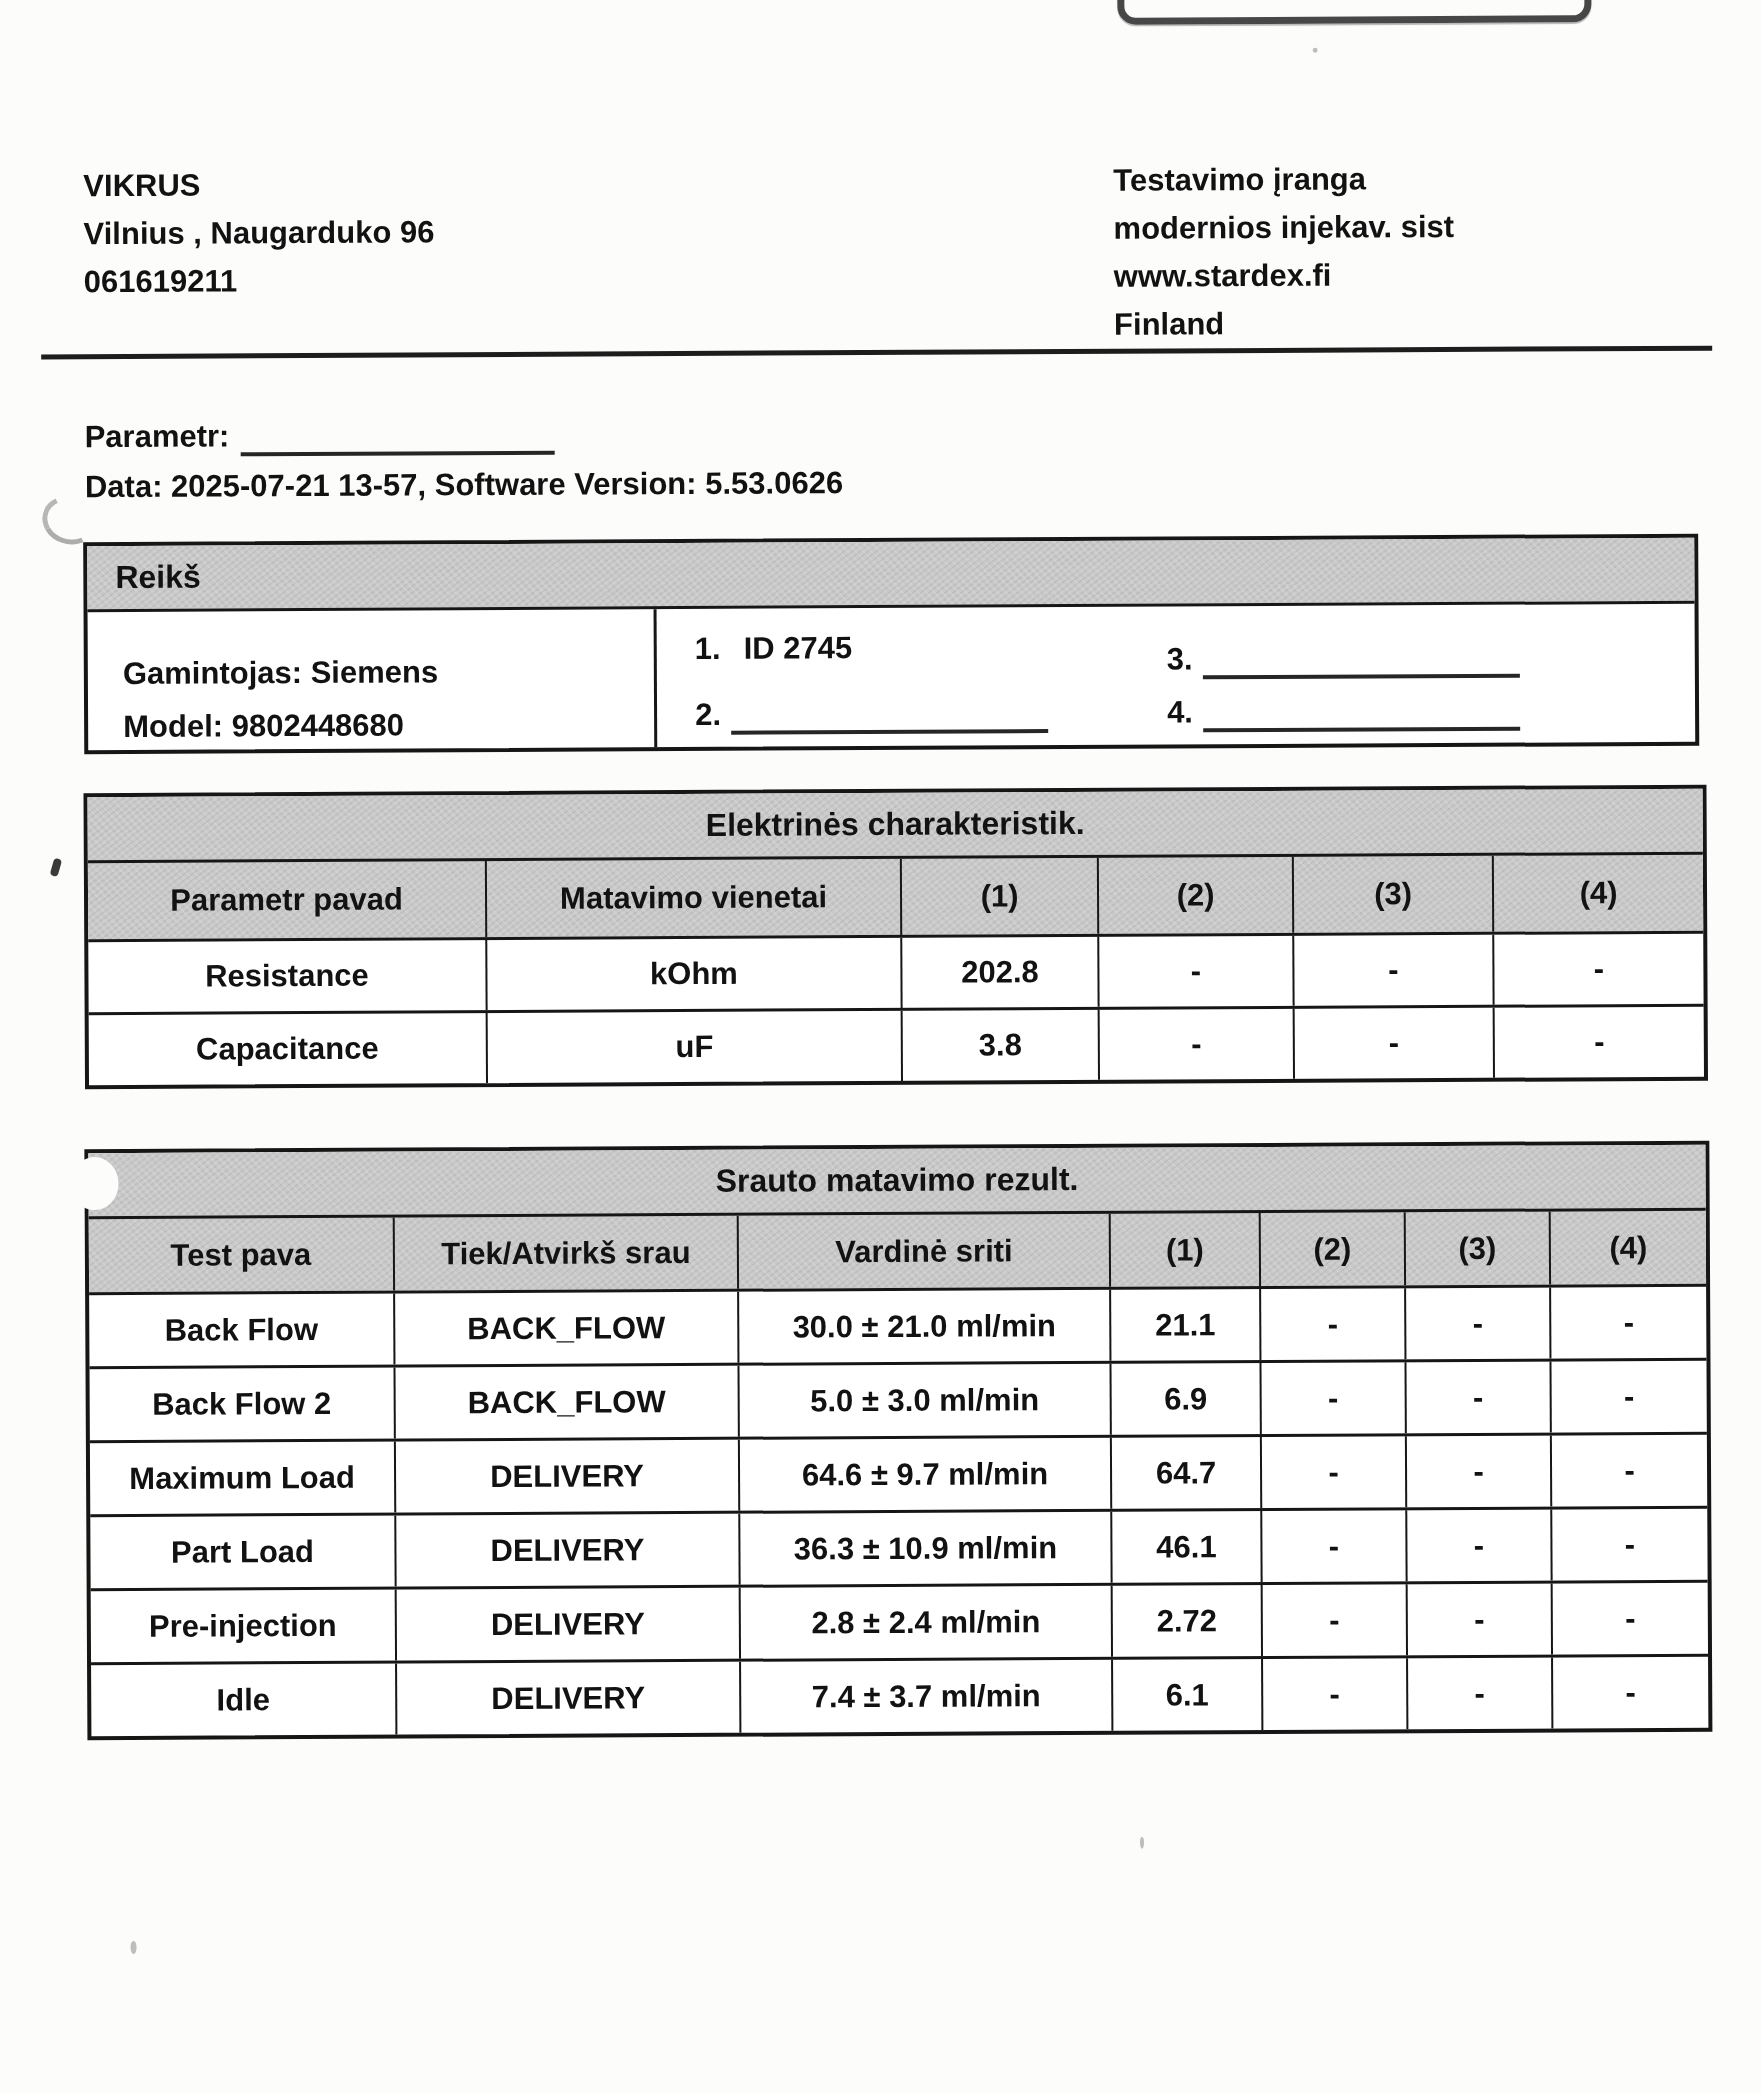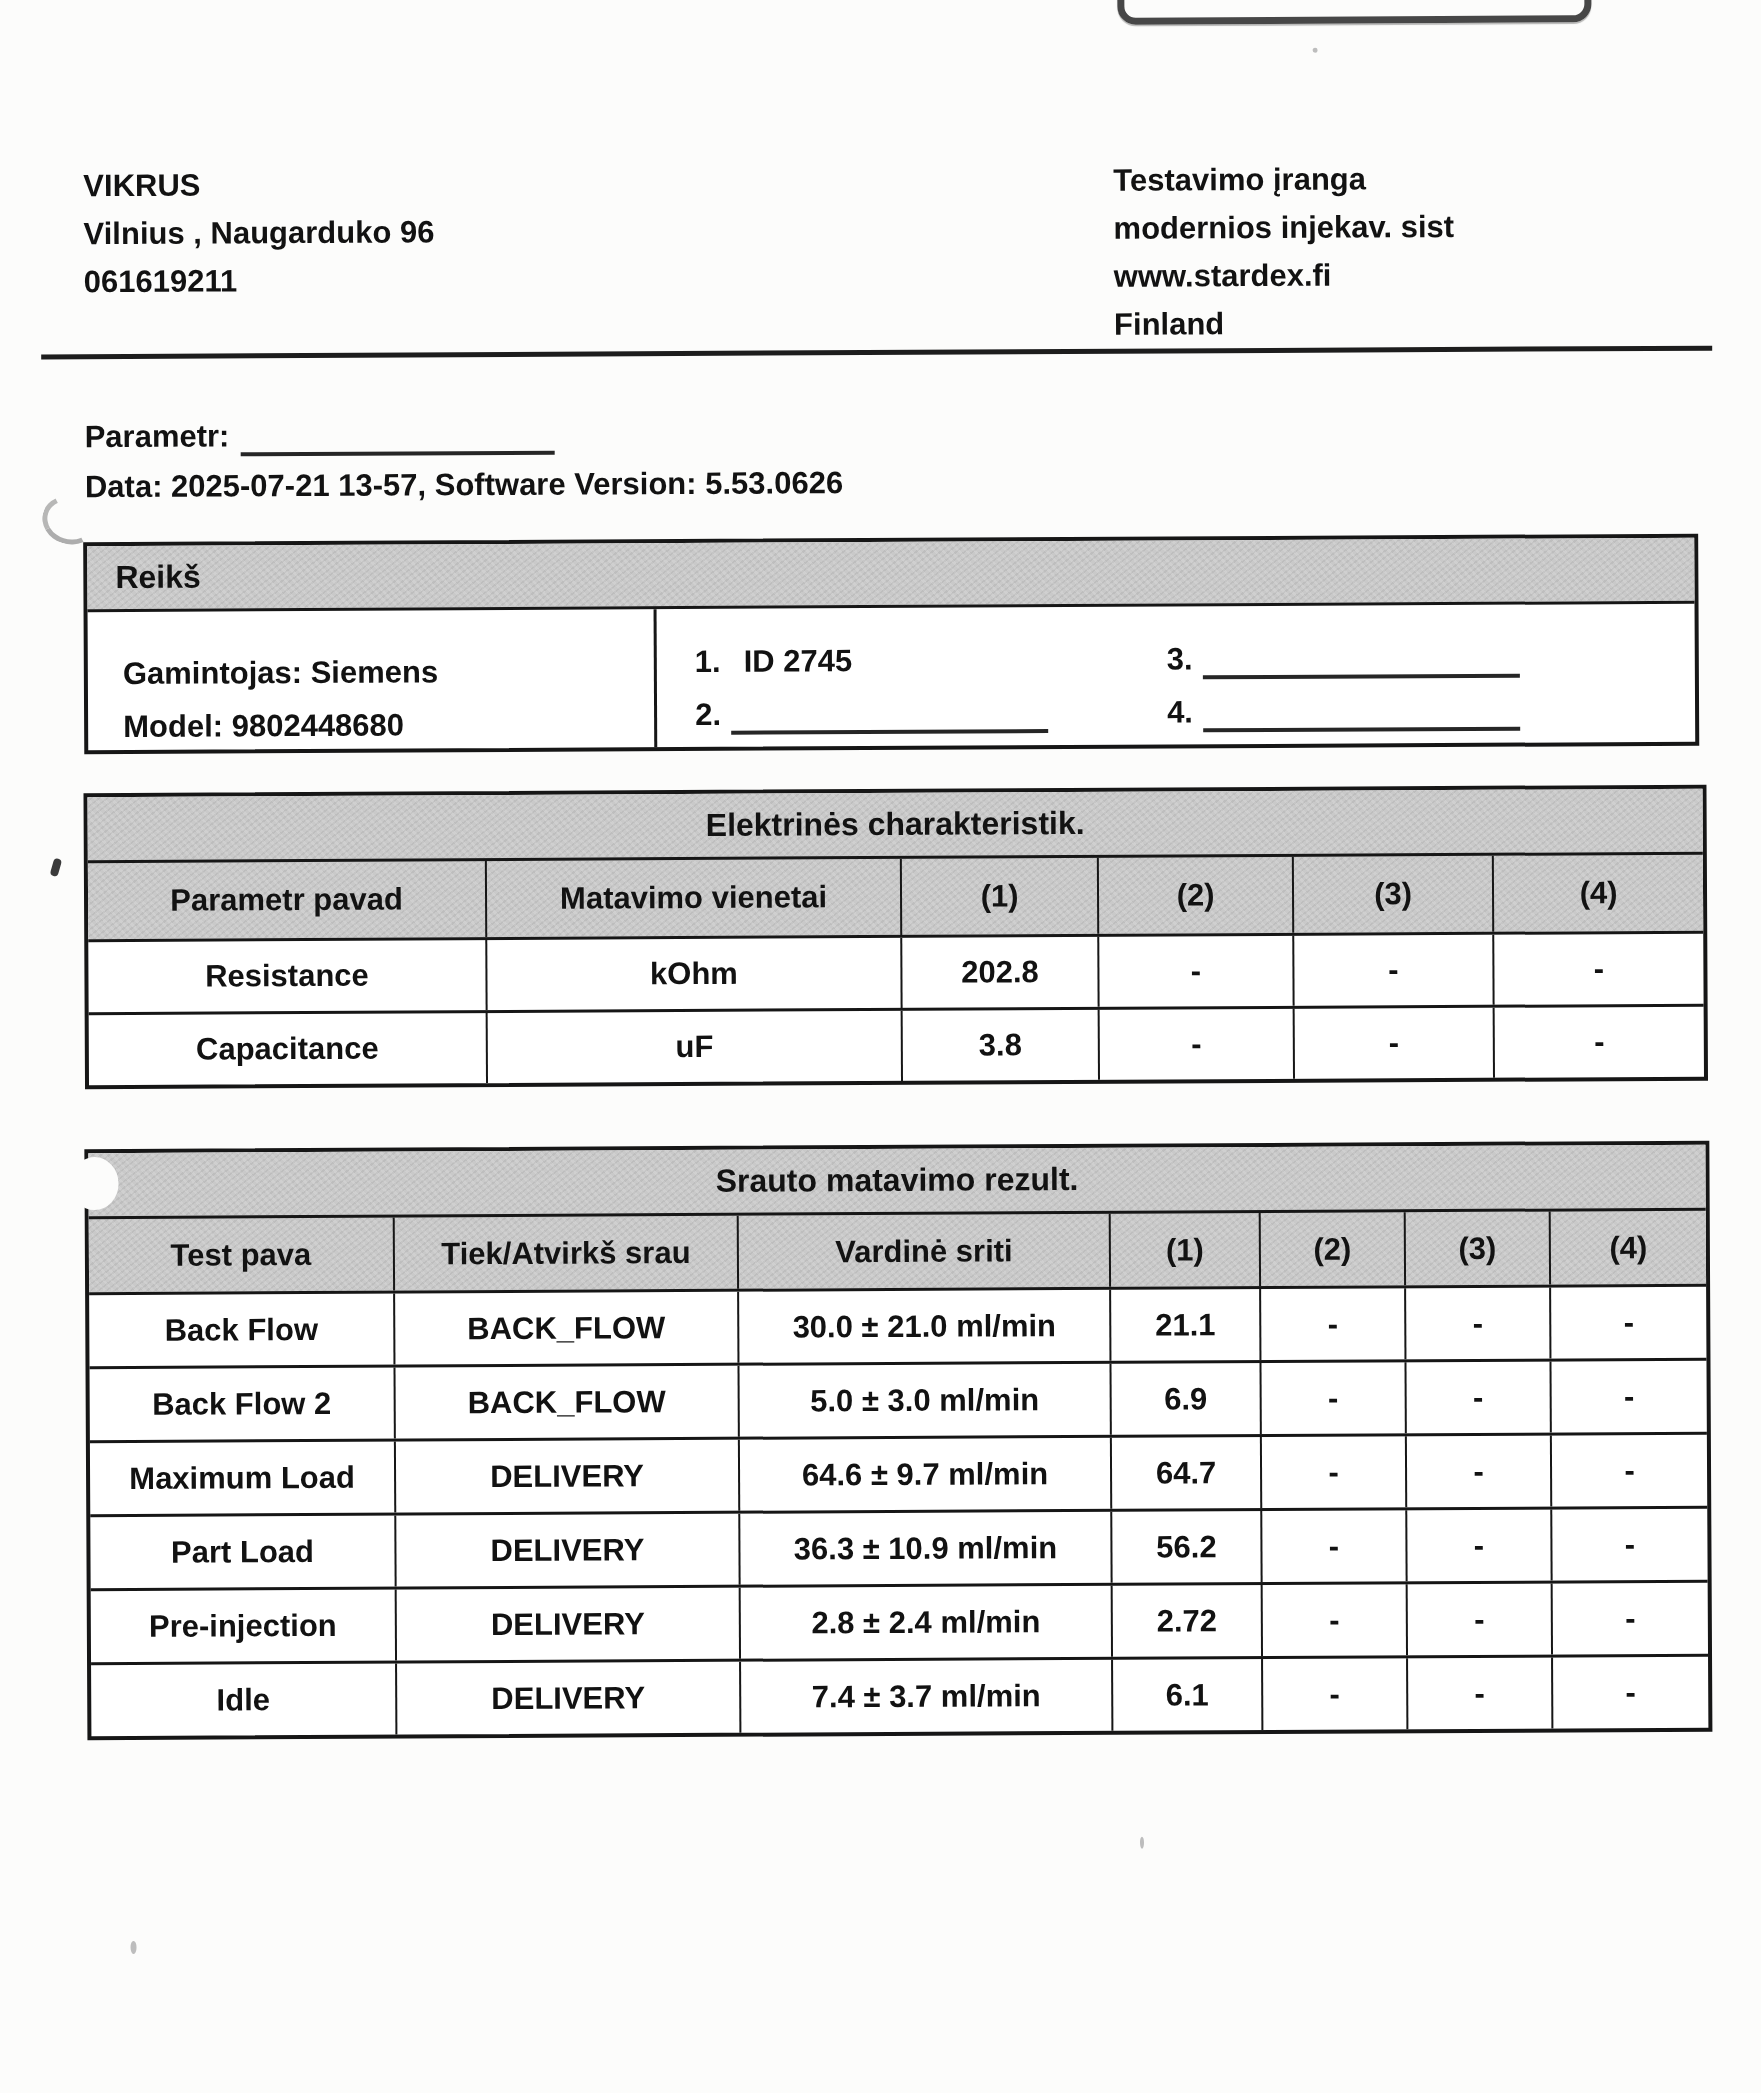--- a/index.html
+++ b/index.html
@@ -47,21 +47,21 @@
   .cell{display:flex;align-items:center;justify-content:center;font-size:31px;flex-shrink:0;box-sizing:border-box;}
   .cell + .cell{border-left:2.5px solid #161616;}
 
   
   .reiks{left:86px;top:538px;width:1607px;}
   .reiks .t-title{justify-content:flex-start;padding-left:28px;}
   .reiks-body{position:relative;height:138px;border-top:3.3px solid #161616;}
   .reiks-divider{position:absolute;left:566px;top:0;bottom:0;width:2.5px;background:#161616;}
   .mfr{position:absolute;left:35px;top:35px;font-size:31px;line-height:53px;}
   .fld{position:absolute;font-size:31px;white-space:nowrap;}
-  .f1{left:607px;top:35px;}
+  .f1{left:607px;top:22px;}
   .f2{left:607px;top:88px;}
   .f3{left:1079px;top:35px;}
   .f4{left:1079px;top:88px;}
   .fld .blank{width:317px;margin-left:10px;vertical-align:-10px;}
   .fval{margin-left:23px;}
 
   
   .elek{left:85px;top:789px;width:1615px;}
   .elek .thead{height:76px;}
   .elek .drow{height:70px;}
@@ -196,21 +196,21 @@
         <div class="cell fc3">64.6 ± 9.7 ml/min</div>
         <div class="cell fc4">64.7</div>
         <div class="cell fc5">-</div>
         <div class="cell fc6">-</div>
         <div class="cell fc7">-</div>
       </div>
       <div class="trow drow">
         <div class="cell fc1">Part Load</div>
         <div class="cell fc2">DELIVERY</div>
         <div class="cell fc3">36.3 ± 10.9 ml/min</div>
-        <div class="cell fc4">56.2</div>
+        <div class="cell fc4">46.1</div>
         <div class="cell fc5">-</div>
         <div class="cell fc6">-</div>
         <div class="cell fc7">-</div>
       </div>
       <div class="trow drow">
         <div class="cell fc1">Pre-injection</div>
         <div class="cell fc2">DELIVERY</div>
         <div class="cell fc3">2.8 ± 2.4 ml/min</div>
         <div class="cell fc4">2.72</div>
         <div class="cell fc5">-</div>

